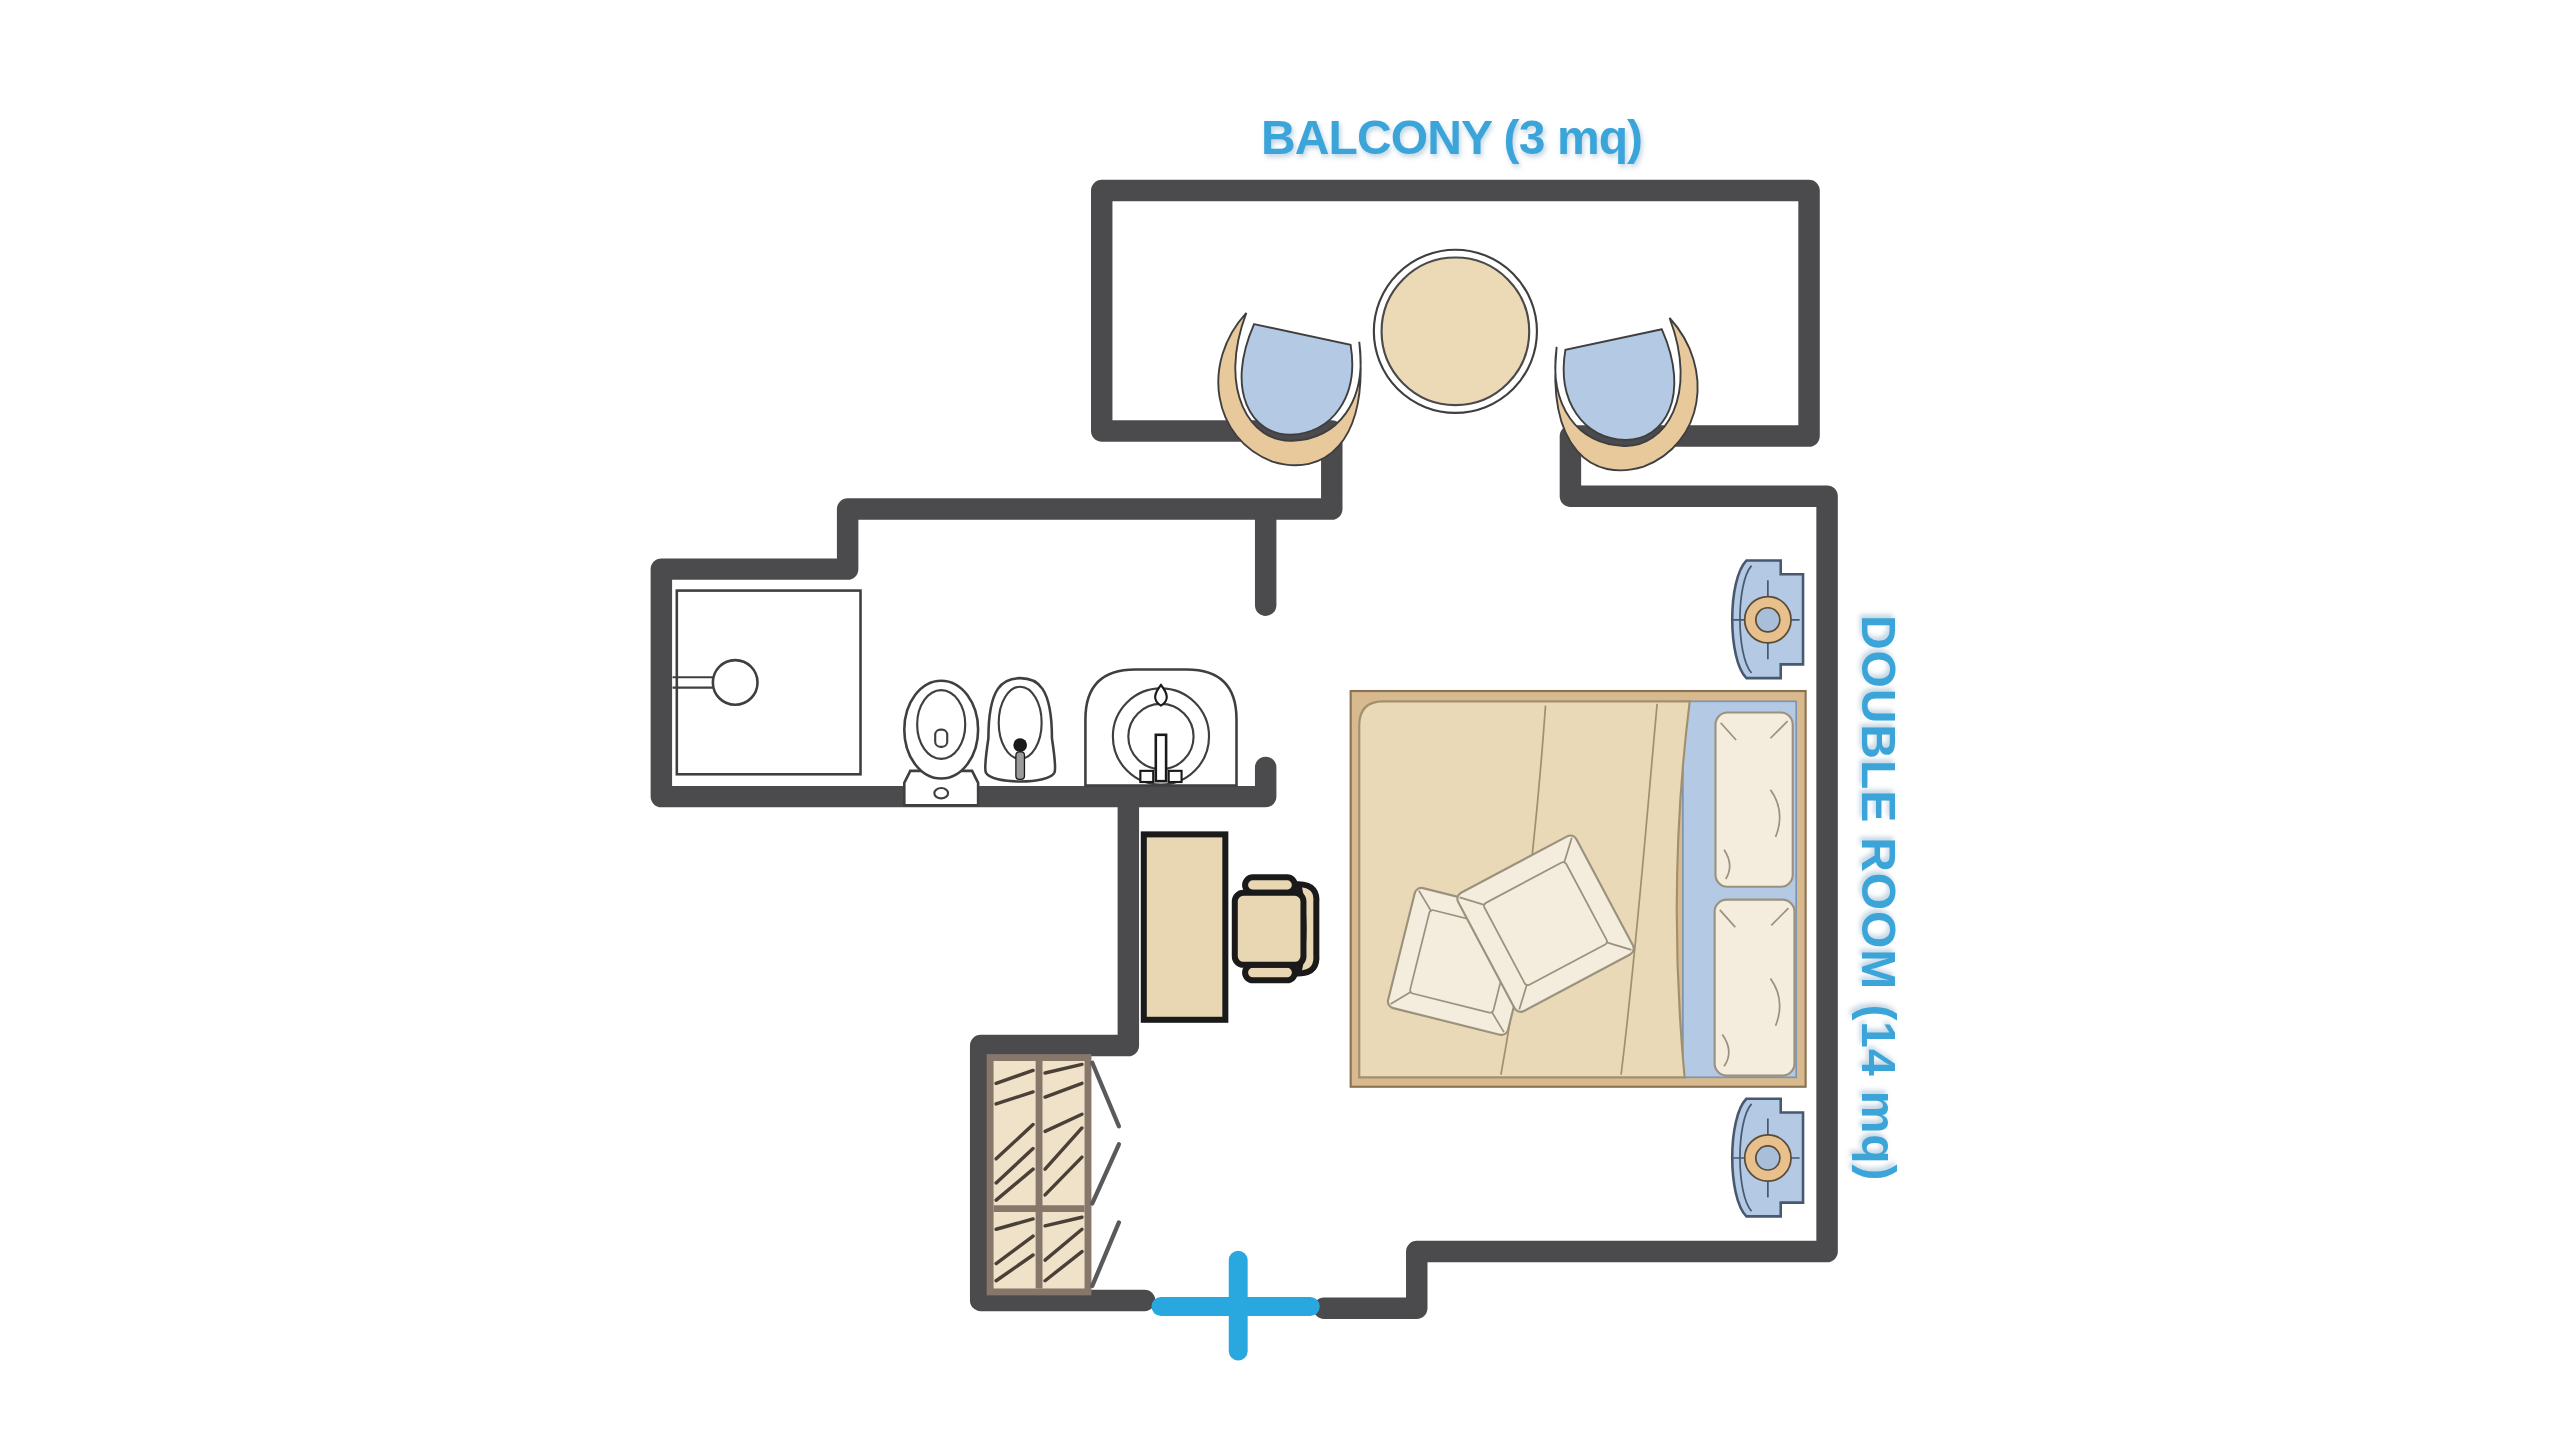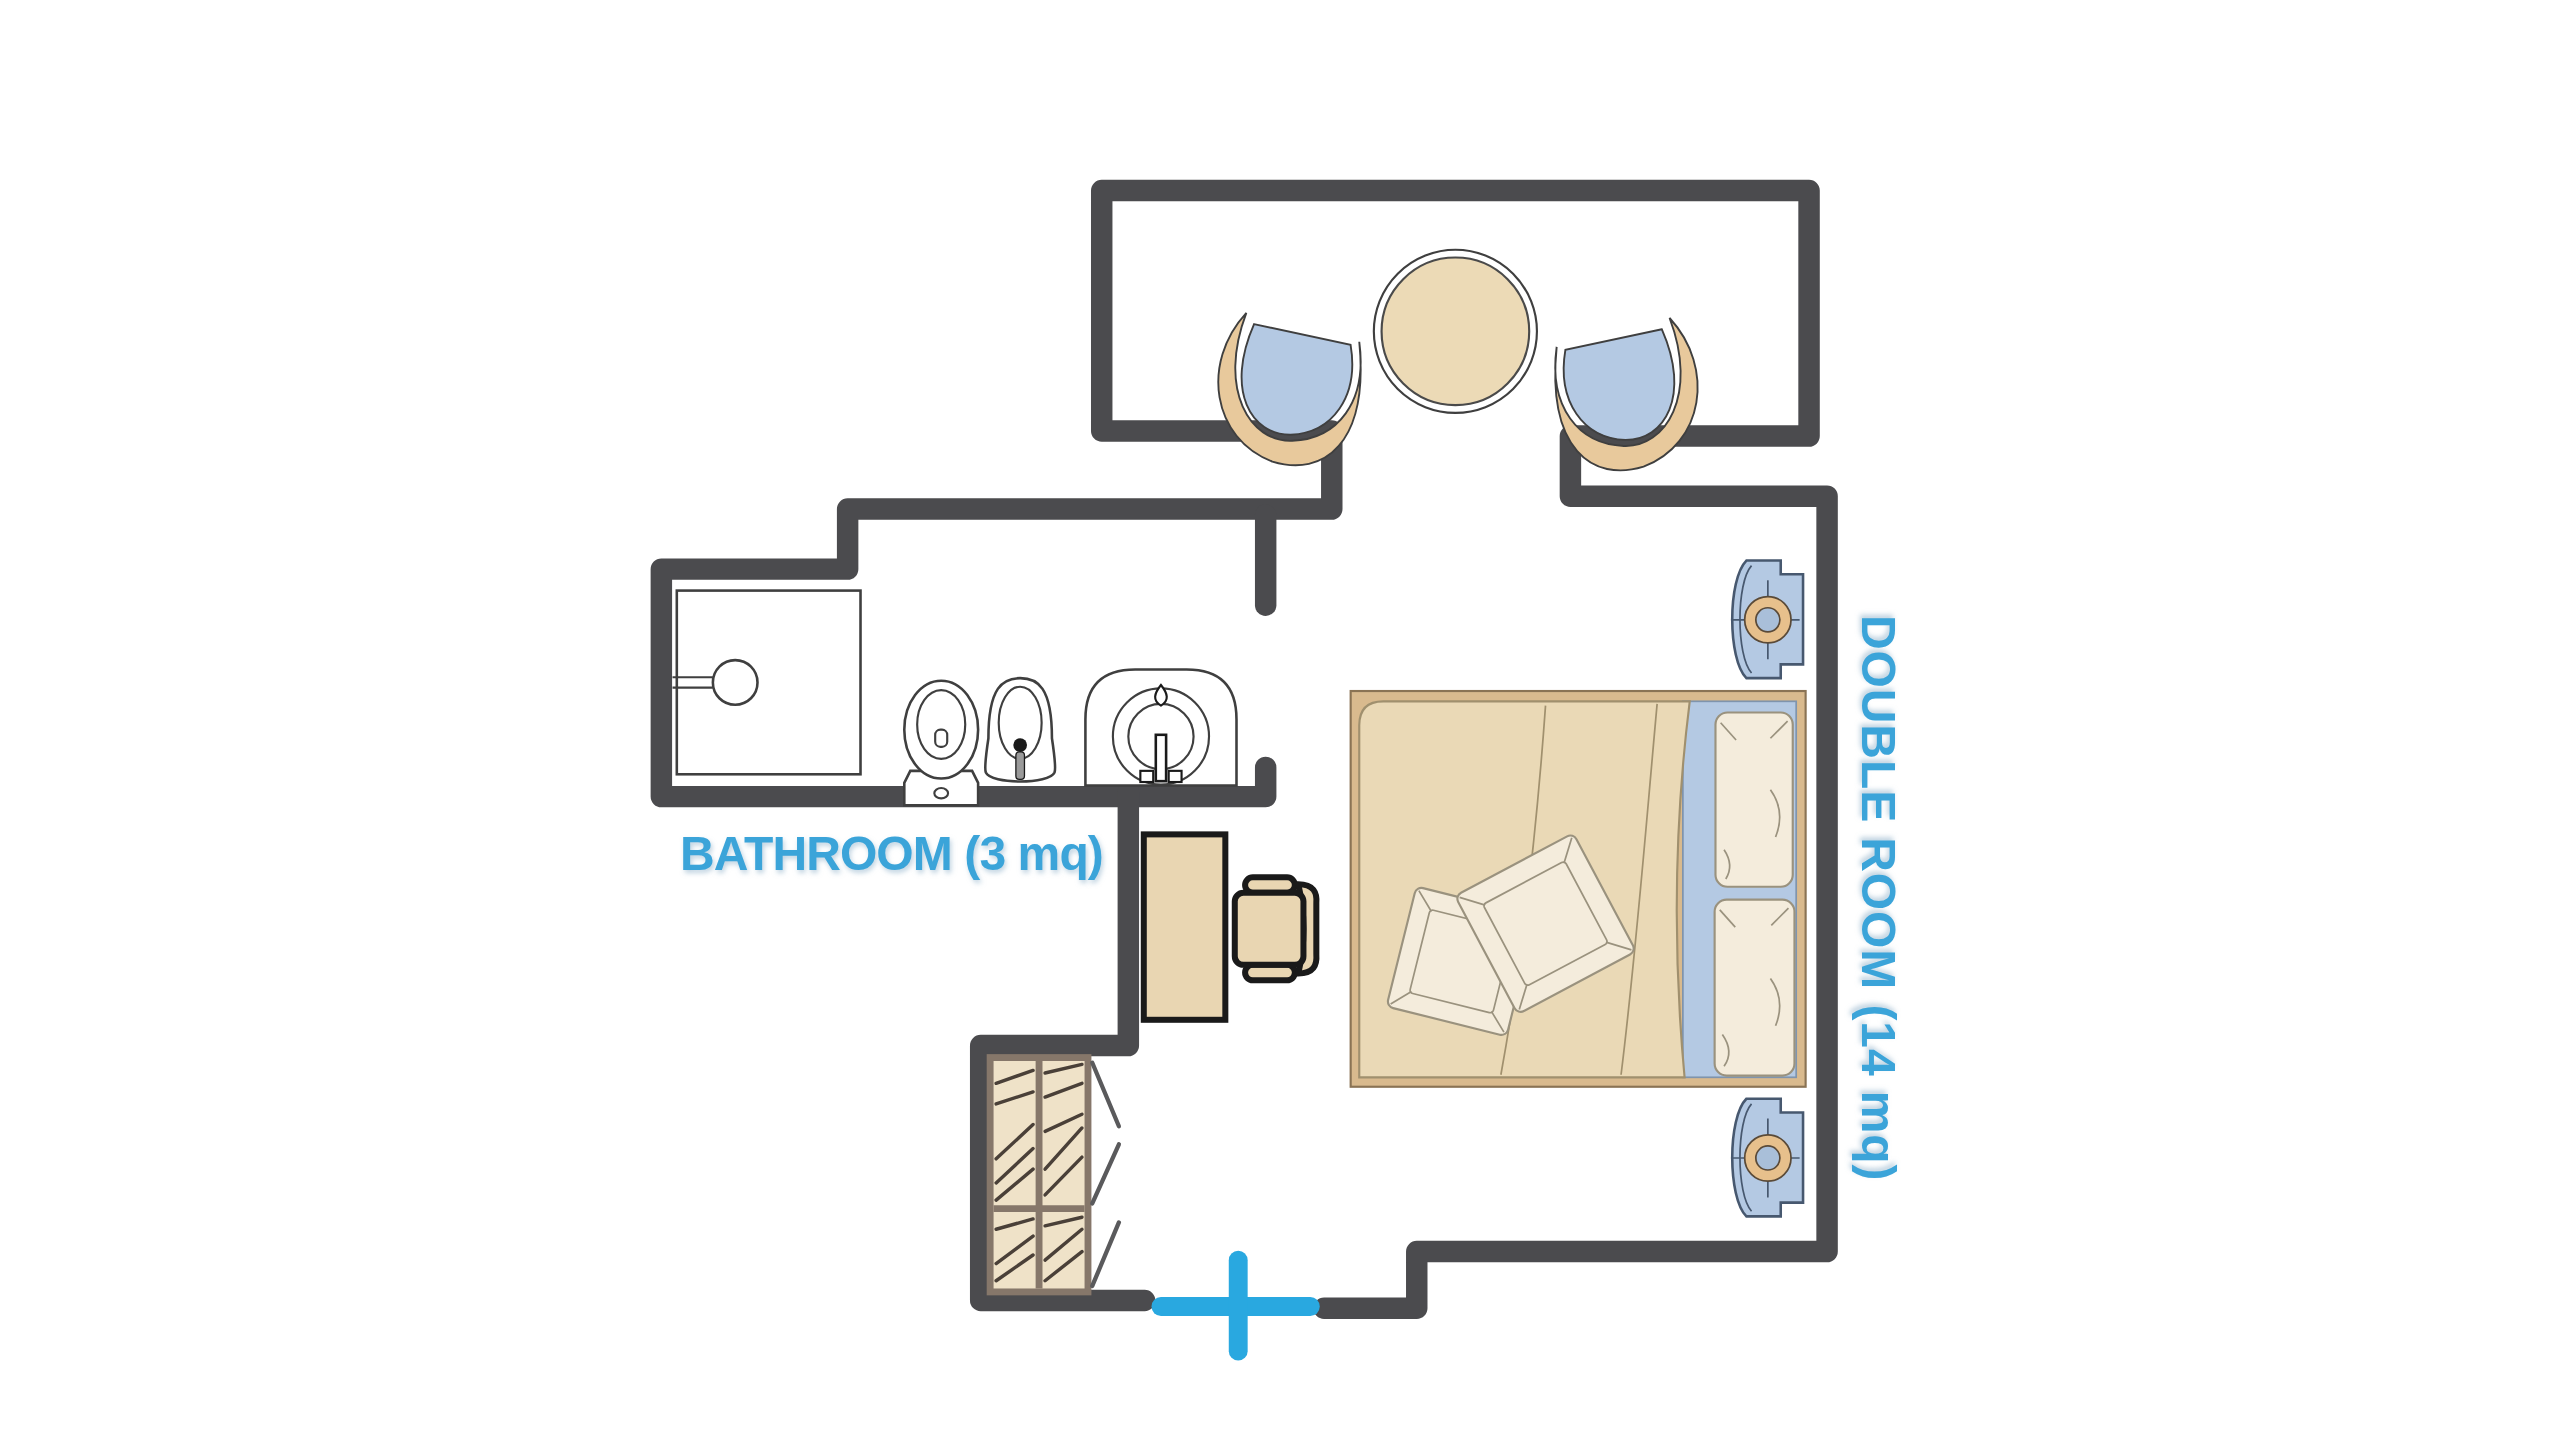--- a/index.html
+++ b/index.html
@@ -191,18 +191,18 @@
       <path class="nline" d="M 2040,1411 C 2022,1391 2022,1306 2040,1286"></path>
       <g>
         <line class="nline" x1="2016" y1="1349" x2="2096" y2="1349"></line>
         <line class="nline" x1="2059" y1="1303" x2="2059" y2="1395"></line>
         <circle class="lampring" cx="2059" cy="1349" r="27"></circle>
         <circle class="lampcore" cx="2059" cy="1349" r="14"></circle>
       </g>
     </g>
   </svg>
 
-
-  <div class="room-label" style="left:680px;top:826px;">BATHROOM (3 mq)</div>
+  <div class="room-label" style="left:1261px;top:110px;">BALCONY (3 mq)</div>
+
 
   <div class="room-label vertical" style="left:1851px;top:615px;height:601px;">DOUBLE ROOM (14 mq)</div>
 </div>
 
 
 </body></html>

